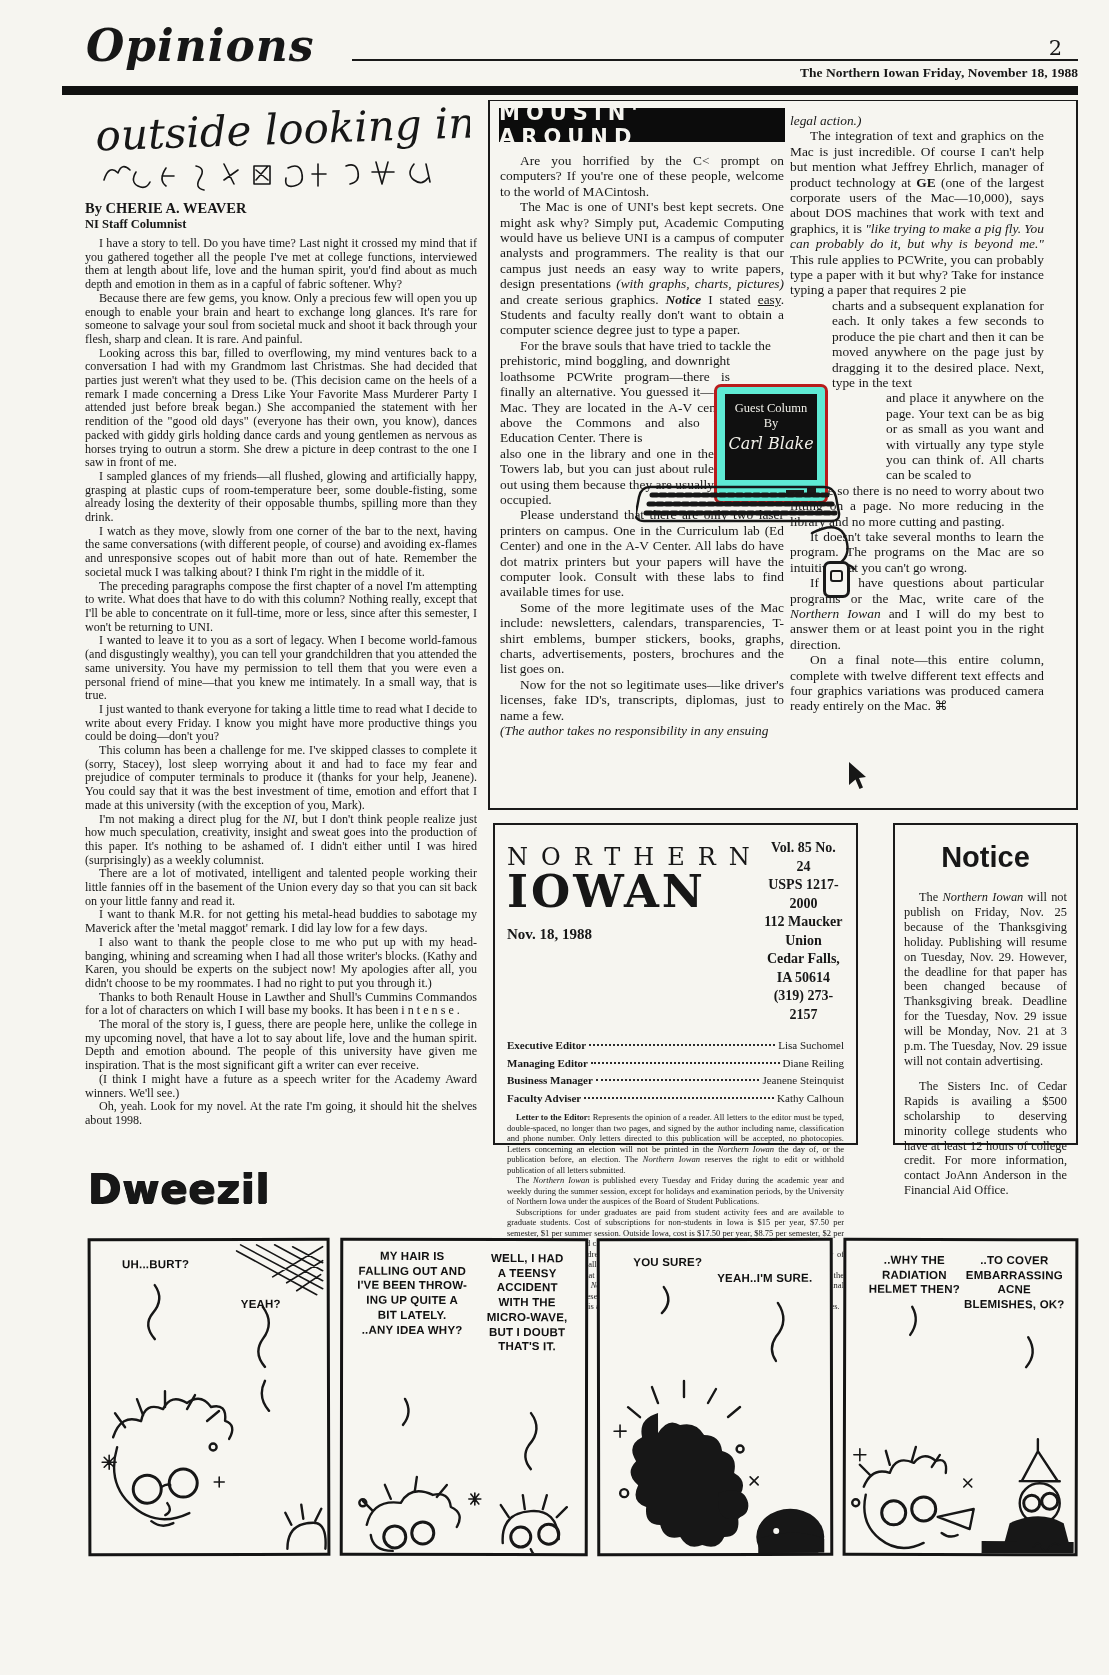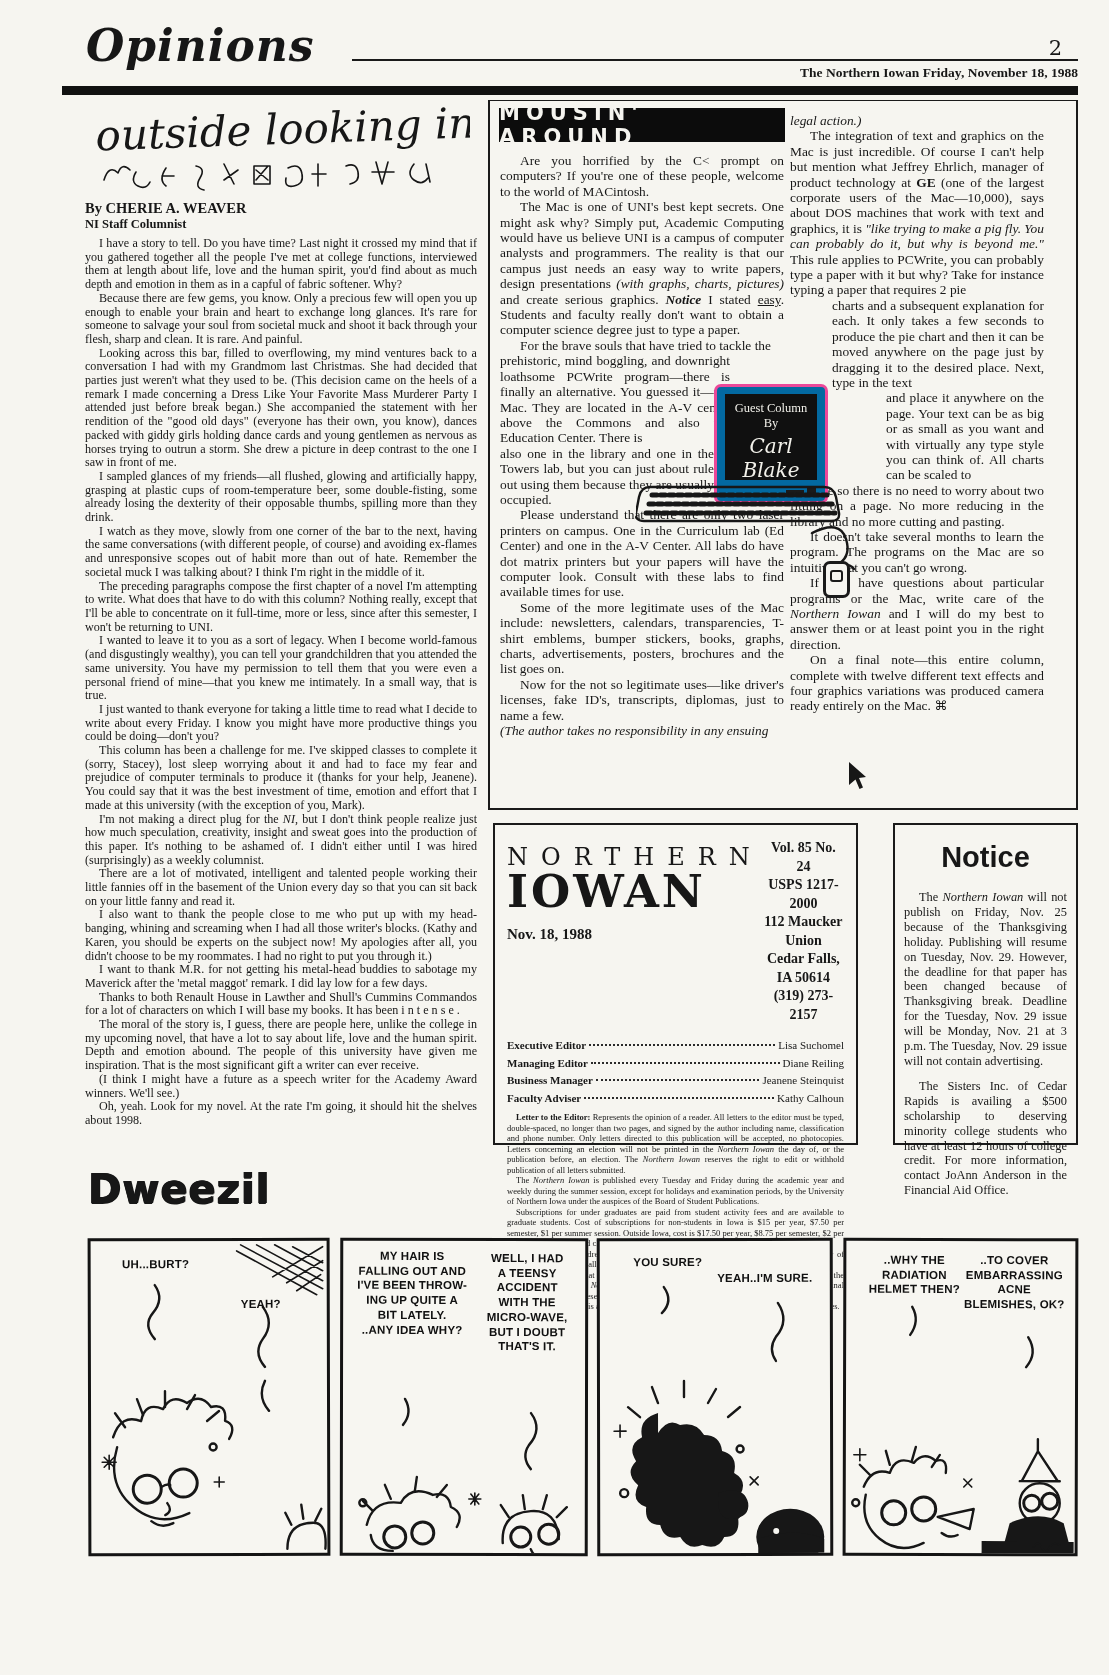--- a/index.html
+++ b/index.html
@@ -34,26 +34,26 @@
   .mousin-box p { font-size:13.4px; line-height:15.4px; text-align:justify; }
   .ind  { text-indent:20px; }
   .narrow1 { padding-right:54px; }
   .narrow2 { padding-right:70px; }
   .ml1 { margin-left:42px; }
   .ml2 { margin-left:96px; }
   .cmd { font-family:"DejaVu Sans", sans-serif; font-size:13px; }
 
   
   .monitor { position:absolute; left:224px; top:283px; width:114px; height:120px;
-             border:3px solid #ec4899; border-radius:7px; background:#0369a1; z-index:2; }
+             border:3px solid #b91c1c; border-radius:7px; background:#5eead4; z-index:2; }
   .screen  { position:absolute; left:8px; top:7px; right:8px; height:86px; background:#101010;
              color:#f2f1ea; text-align:center; }
   .gc1 { font-size:12.5px; padding-top:7px; }
   .gc2 { font-size:12.5px; }
-  .gc3 { font-family:"DejaVu Serif", serif; font-style:italic; font-size:20px; padding-top:3px; }
+  .gc3 { font-family:"DejaVu Serif", serif; font-style:italic; font-size:16px; padding-top:3px; }
   .pwr { position:absolute; right:9px; bottom:7px; width:30px; height:6px; }
   .pwr .dash { position:absolute; left:0; top:2px; width:18px; height:2.5px; background:#1a1a1a; }
   .pwr .blk  { position:absolute; right:0; top:0; width:9px; height:6px; background:#1a1a1a; }
   .keyboard { position:absolute; left:146px; top:380px; width:205px; height:48px; z-index:3; }
   .mouse { position:absolute; left:333px; top:460px; width:27px; height:37px;
            border:3px solid #1a1a1a; border-radius:7px; background:#f6f5f0; z-index:3; }
   .mouse::after { content:""; position:absolute; left:4px; right:4px; top:6px; height:8px;
                   border:2px solid #1a1a1a; border-radius:3px; }
   .cable { position:absolute; left:318px; top:414px; width:70px; height:56px; z-index:1; }
   .cursor-arrow { position:absolute; left:356px; top:660px; width:22px; height:30px; }
@@ -133,22 +133,22 @@
         <p>Because there are few gems, you know. Only a precious few will open you up enough to enable your brain and heart to exchange long glances. It's rare for someone to salvage your soul from societal muck and shoot it back through your flesh, sharp and clean. It is rare. And painful.</p>
         <p>Looking across this bar, filled to overflowing, my mind ventures back to a conversation I had with my Grandmom last Christmas. She had decided that parties just weren't what they used to be. (This decision came on the heels of a remark I made concerning a Dress Like Your Favorite Mass Murderer Party I attended just before break began.) She accompanied the statement with her rendition of the "good old days" (everyone has their own, you know), dances packed with giddy girls holding dance cards and young gentlemen as nervous as horses trying to outrun a storm. She drew a picture in deep contrast to the one I saw in front of me.</p>
         <p>I sampled glances of my friends—all flushed, glowing and artificially happy, grasping at plastic cups of room-temperature beer, some double-fisting, some already losing the dexterity of their opposable thumbs, spilling more than they drink.</p>
         <p>I watch as they move, slowly from one corner of the bar to the next, having the same conversations (with different people, of course) and avoiding ex-flames and unresponsive scopes out of habit more than out of hate. Remember the societal muck I was talking about? I think I'm right in the middle of it.</p>
         <p>The preceding paragraphs compose the first chapter of a novel I'm attempting to write. What does that have to do with this column? Nothing really, except that I'll be able to concentrate on it full-time, more or less, since after this semester, I won't be returning to UNI.</p>
         <p>I wanted to leave it to you as a sort of legacy. When I become world-famous (and disgustingly wealthy), you can tell your grandchildren that you attended the same university. You have my permission to tell them that you were even a personal friend of mine—that you knew me intimately. In a small way, that is true.</p>
         <p>I just wanted to thank everyone for taking a little time to read what I decide to write about every Friday. I know you might have more productive things you could be doing—don't you?</p>
         <p>This column has been a challenge for me. I've skipped classes to complete it (sorry, Stacey), lost sleep worrying about it and had to face my fear and prejudice of computer terminals to produce it (thanks for your help, Jeanene). You could say that it was the best investment of time, emotion and effort that I made at this university (with the exception of you, Mark).</p>
         <p>I'm not making a direct plug for the <i>NI</i>, but I don't think people realize just how much speculation, creativity, insight and sweat goes into the production of this paper. It's nothing to be ashamed of. I didn't either until I was hired (surprisingly) as a weekly columnist.</p>
         <p>There are a lot of motivated, intelligent and talented people working their little fannies off in the basement of the Union every day so that you can sit back on your little fanny and read it.</p>
+        <p>I want to thank M.R. for not getting his metal-head buddies to sabotage my Maverick after the 'metal maggot' remark. I did lay low for a few days.</p>
         <p>I also want to thank the people close to me who put up with my head-banging, whining and screaming when I had all those writer's blocks. (Kathy and Karen, you should be experts on the subject now! My apologies after all, you didn't choose to be my roommates. I had no right to put you through it.)</p>
-        <p>I want to thank M.R. for not getting his metal-head buddies to sabotage my Maverick after the 'metal maggot' remark. I did lay low for a few days.</p>
         <p>Thanks to both Renault House in Lawther and Shull's Cummins Commandos for a lot of characters on which I will base my books. It has been i n t e n s e .</p>
         <p>The moral of the story is, I guess, there are people here, unlike the college in my upcoming novel, that have a lot to say about life, love and the human spirit. Depth and emotion abound. The people of this university have given me inspiration. That is the most significant gift a writer can ever receive.</p>
         <p>(I think I might have a future as a speech writer for the Academy Award winners. We'll see.)</p>
         <p>Oh, yeah. Look for my novel. At the rate I'm going, it should hit the shelves about 1998.</p>
       </div>
   </div>
 
   <div class="mousin-box">
     <div class="mousin-header">MOUSIN' AROUND</div>
 

